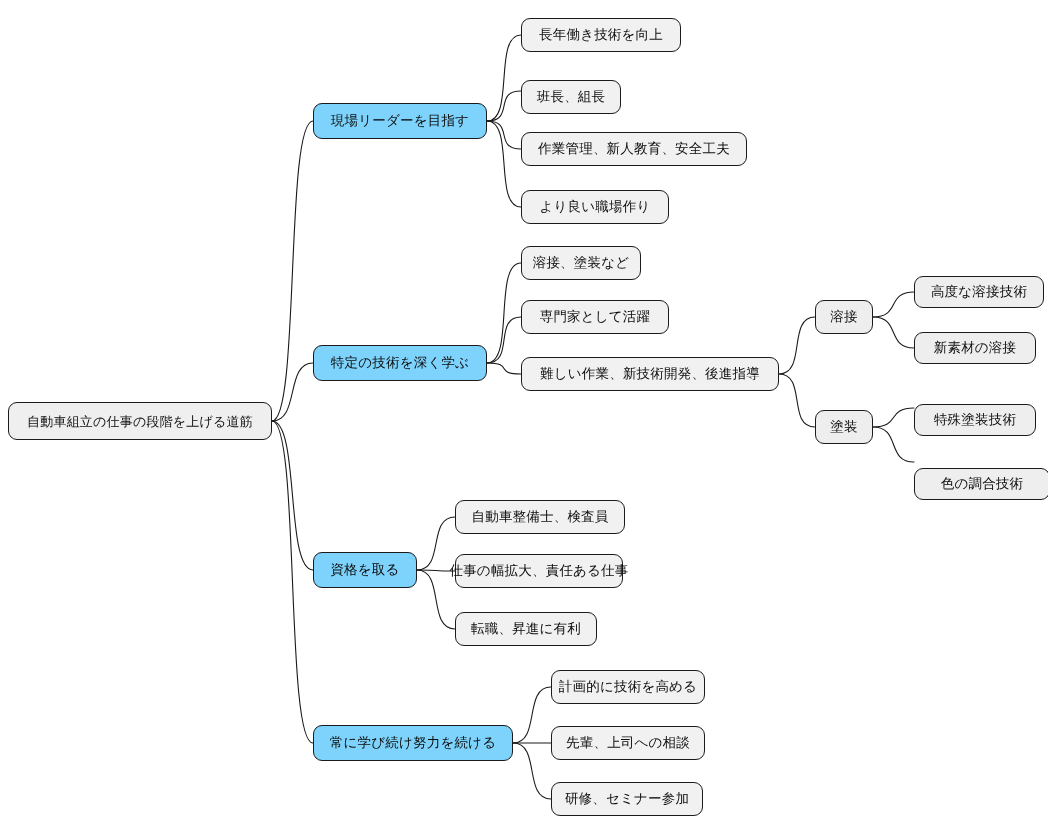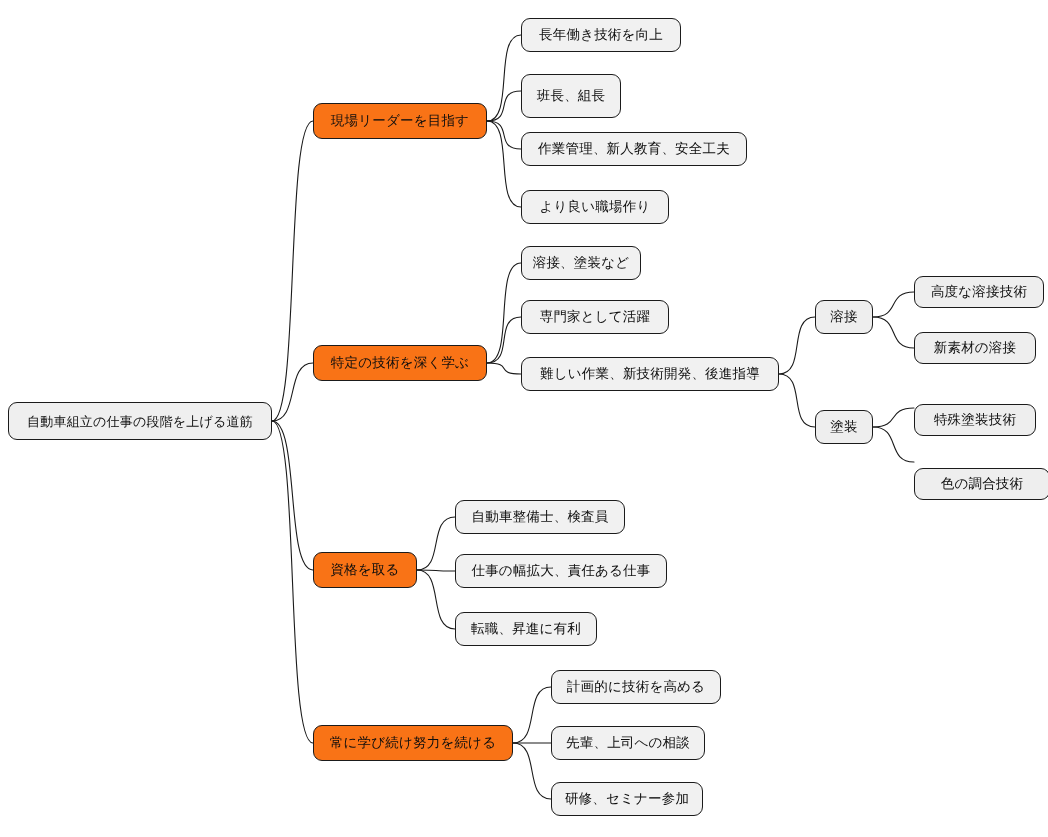--- a/index.html
+++ b/index.html
@@ -42,21 +42,21 @@
     font-size: 13.5px;
     line-height: 1;
     white-space: nowrap;
     letter-spacing: 0.2px;
   }
   .node.root {
     font-size: 13px;
     background: #efefef;
   }
   .node.branch {
-    background: #f97316;
+    background: #7dd3fc;
   }
   .node.leaf {
     background: #f1f1f1;
     justify-content: center;
   }
   .node.sub {
     background: #eeeeee;
   }
 </style>
 </head>
@@ -93,21 +93,21 @@
   <div class="node root" style="left: 8px; top: 402px; width: 264px; height: 38px;">
     <span>自動車組立の仕事の段階を上げる道筋</span>
   </div>
 
 <div class="node branch" style="left: 313px; top: 103px; width: 174px; height: 36px;">
       <span>現場リーダーを目指す</span>
     </div>
     <div class="node leaf" style="left: 521px; top: 18px; width: 160px; height: 34px;">
       <span>長年働き技術を向上</span>
     </div>
-    <div class="node leaf" style="left: 521px; top: 74px; width: 100px; height: 44px;">
+    <div class="node leaf" style="left: 521px; top: 80px; width: 100px; height: 34px;">
       <span>班長、組長</span>
     </div>
     <div class="node leaf" style="left: 521px; top: 132px; width: 226px; height: 34px;">
       <span>作業管理、新人教育、安全工夫</span>
     </div>
     <div class="node leaf" style="left: 521px; top: 190px; width: 148px; height: 34px;">
       <span>より良い職場作り</span>
     </div>
     <div class="node branch" style="left: 313px; top: 345px; width: 174px; height: 36px;">
       <span>特定の技術を深く学ぶ</span>
@@ -138,30 +138,30 @@
     </div>
     <div class="node sub" style="left: 914px; top: 468px; width: 136px; height: 32px;">
       <span>色の調合技術</span>
     </div>
     <div class="node branch" style="left: 313px; top: 552px; width: 104px; height: 36px;">
       <span>資格を取る</span>
     </div>
     <div class="node leaf" style="left: 455px; top: 500px; width: 170px; height: 34px;">
       <span>自動車整備士、検査員</span>
     </div>
-    <div class="node leaf" style="left: 455px; top: 554px; width: 212px; height: 34px;">
+    <div class="node leaf" style="left: 455px; top: 554px; width: 168px; height: 34px;">
       <span>仕事の幅拡大、責任ある仕事</span>
     </div>
     <div class="node leaf" style="left: 455px; top: 612px; width: 142px; height: 34px;">
       <span>転職、昇進に有利</span>
     </div>
     <div class="node branch" style="left: 313px; top: 725px; width: 200px; height: 36px;">
       <span>常に学び続け努力を続ける</span>
     </div>
-    <div class="node leaf" style="left: 551px; top: 670px; width: 170px; height: 34px;">
+    <div class="node leaf" style="left: 551px; top: 670px; width: 154px; height: 34px;">
       <span>計画的に技術を高める</span>
     </div>
     <div class="node leaf" style="left: 551px; top: 726px; width: 154px; height: 34px;">
       <span>先輩、上司への相談</span>
     </div>
     <div class="node leaf" style="left: 551px; top: 782px; width: 152px; height: 34px;">
       <span>研修、セミナー参加</span>
     </div>
   </div>
 

